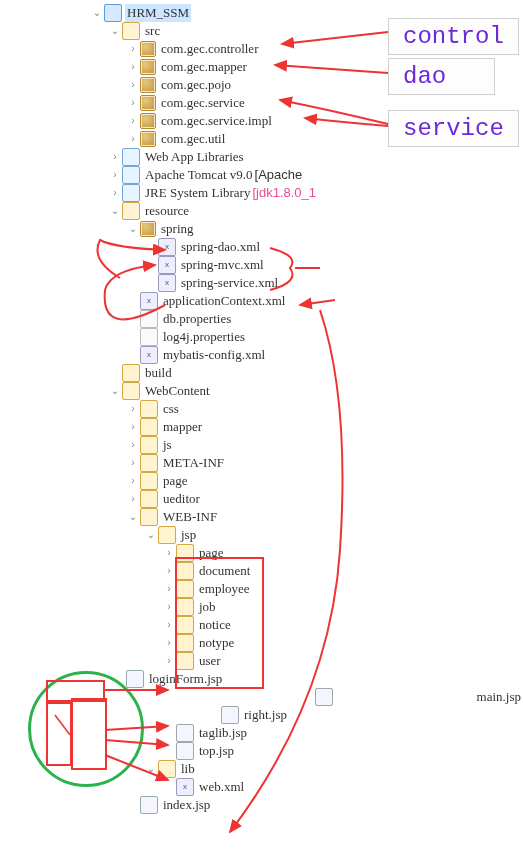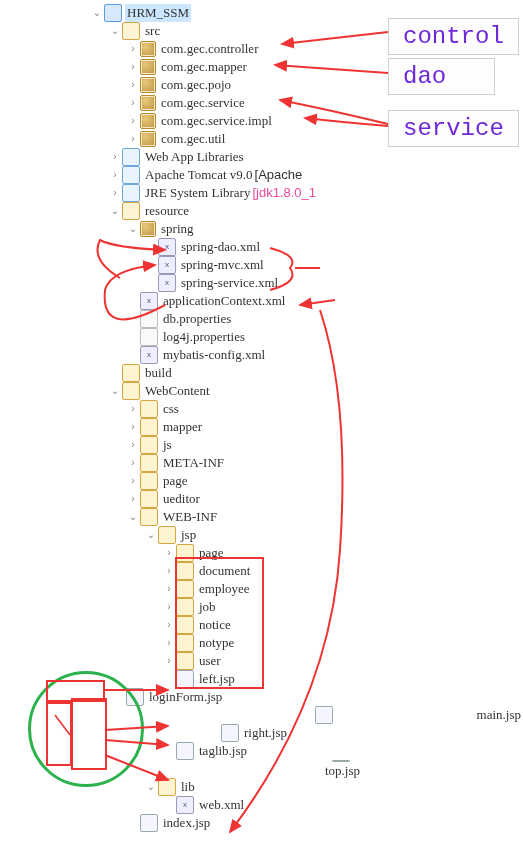--- a/index.html
+++ b/index.html
@@ -256,46 +256,41 @@
     <div class="node" style="padding-left: 162px;">
       <span class="twisty">›</span>
       <span class="icon icon-folder"></span>
       <span class="label">notype</span>
     </div>
     <div class="node" style="padding-left: 162px;">
       <span class="twisty">›</span>
       <span class="icon icon-folder"></span>
       <span class="label">user</span>
     </div>
-    <div class="node" style="padding-left: 162px;">
-      <span class="twisty leaf"></span>
-      <span class="icon icon-jsp"></span>
-      <span class="label">left.jsp</span>
-    </div>
     <div class="node" style="padding-left: 112px;">
       <span class="twisty leaf"></span>
       <span class="icon icon-jsp"></span>
       <span class="label">loginForm.jsp</span>
     </div>
     <div class="node" style="padding-left: 162px; justify-content: space-between;">
       <span class="twisty leaf"></span>
       <span class="icon icon-jsp"></span>
       <span class="label">main.jsp</span>
     </div>
     <div class="node" style="padding-left: 162px; margin-left: 45px;">
       <span class="twisty leaf"></span>
       <span class="icon icon-jsp"></span>
       <span class="label">right.jsp</span>
     </div>
     <div class="node" style="padding-left: 162px;">
       <span class="twisty leaf"></span>
       <span class="icon icon-jsp"></span>
       <span class="label">taglib.jsp</span>
     </div>
-    <div class="node" style="padding-left: 162px; flex-direction: column;">
+    <div class="node" style="padding-left: 162px;">
       <span class="twisty leaf"></span>
       <span class="icon icon-jsp"></span>
       <span class="label">top.jsp</span>
     </div>
     <div class="node" style="padding-left: 144px;">
       <span class="twisty">⌄</span>
       <span class="icon icon-folder-open"></span>
       <span class="label">lib</span>
     </div>
     <div class="node" style="padding-left: 162px;">

